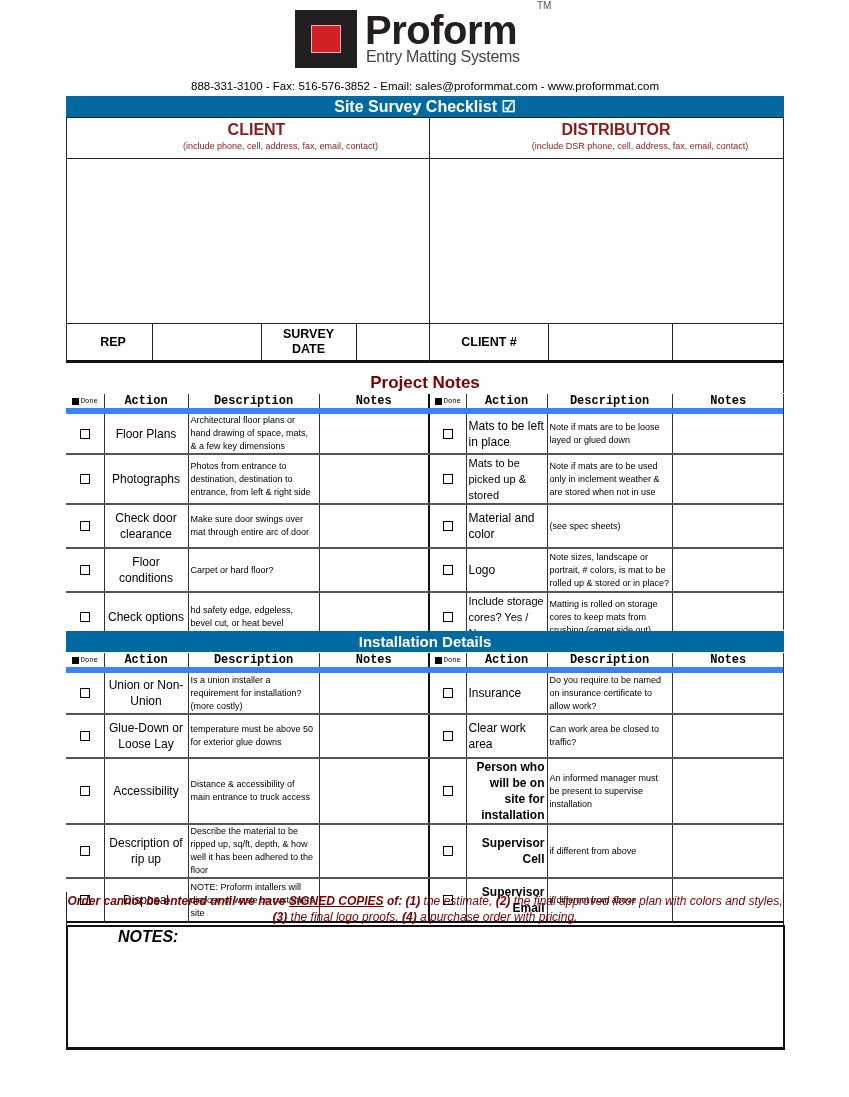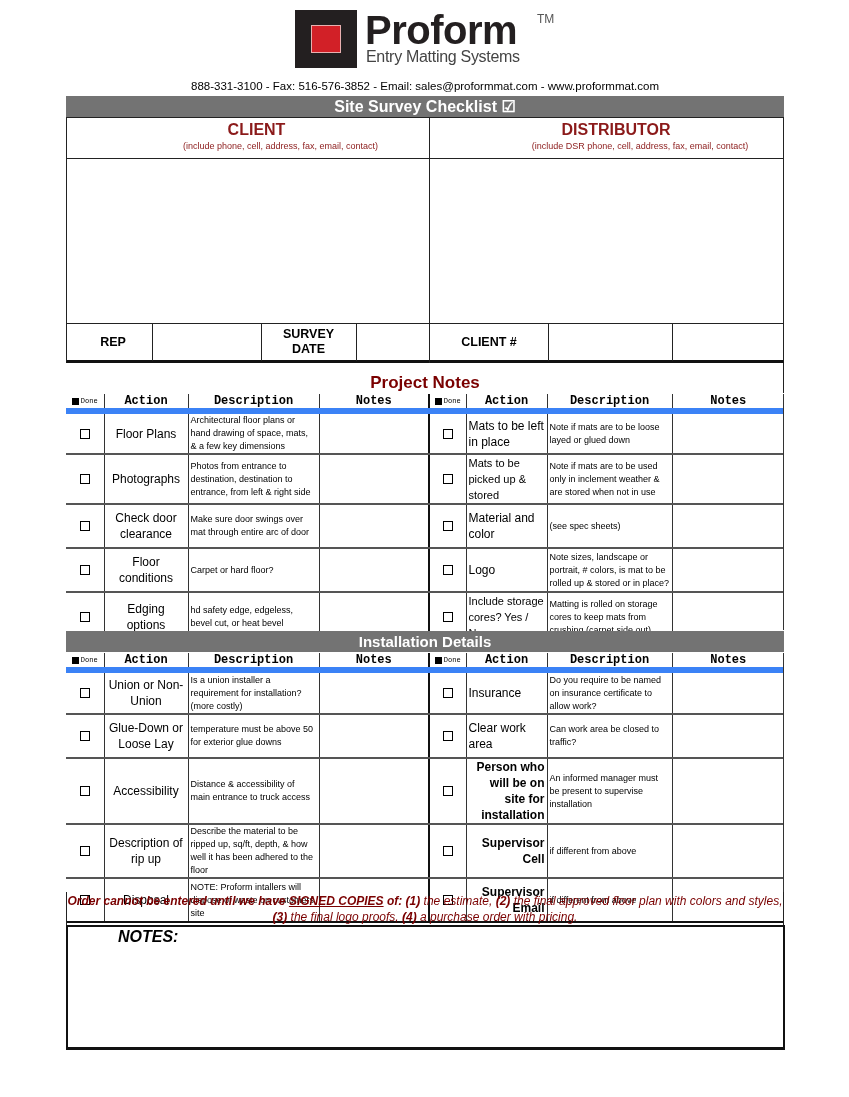--- a/index.html
+++ b/index.html
@@ -3,26 +3,26 @@
 <meta charset="utf-8">
 <style>
   html, body { margin:0; padding:0; background:#ffffff; }
   body { width:849px; height:1097px; position:relative; font-family:"Liberation Sans", sans-serif; color:#000; overflow:hidden; }
   .abs { position:absolute; box-sizing:border-box; }
 
   
   .logo-box { left:295px; top:10px; width:62px; height:58px; background:#231f20; }
   .logo-inner { left:311px; top:25px; width:30px; height:28px; background:#d22027; border:1px solid #e8b0b0; }
   .logo-word { left:365px; top:6px; font-size:40px; font-weight:bold; color:#231f20; letter-spacing:-0.5px; line-height:48px; }
-  .logo-tm { left:537px; top:12px; font-size:12px; color:#555; }
+  .logo-tm { left:537px; top:0; font-size:10px; color:#555; }
   .logo-sub { left:366px; top:48px; font-size:16px; color:#444; letter-spacing:-0.3px; }
 
   .contact { left:66px; width:718px; top:80px; text-align:center; font-size:11.5px; color:#000; }
 
-  .banner { left:66px; width:718px; background:#737373; color:#fff; font-weight:bold; text-align:center; }
+  .banner { left:66px; width:718px; background:#0369a1; color:#fff; font-weight:bold; text-align:center; }
   .banner-title { top:96px; height:21px; font-size:16px; line-height:21px; }
 
   
   .cd-box { left:66px; top:117px; width:718px; height:246px; border:1px solid #222; border-bottom:3px solid #111; }
   .cd-vline { left:429px; top:117px; width:1px; height:246px; background:#222; }
   .cd-hline1 { left:66px; top:158px; width:718px; height:1px; background:#222; }
   .cd-hline2 { left:66px; top:323px; width:718px; height:1px; background:#222; }
   .cd-head { text-align:center; color:#8b1a1a;padding-left:18px; }
   .cd-head .big { font-weight:bold; font-size:16px; line-height:20px; }
   .cd-head .small { font-size:9px; line-height:12px;margin-left:48px; }
@@ -162,21 +162,21 @@
       <td class="action">Floor conditions</td>
       <td class="desc">Carpet or hard floor?</td>
       <td class="notes"></td>
       <td class="done mid"><span class="cb"></span></td>
       <td class="action left">Logo</td>
       <td class="desc">Note sizes, landscape or portrait, # colors, is mat to be rolled up &amp; stored or in place?</td>
       <td class="notes"></td>
     </tr>
     <tr style="height:44px">
       <td class="done" style="border-bottom:none"><span class="cb"></span></td>
-      <td class="action" style="border-bottom:none">Edging options</td>
+      <td class="action" style="border-bottom:none">Check options</td>
       <td class="desc" style="border-bottom:none">hd safety edge, edgeless, bevel cut, or heat bevel</td>
       <td class="notes" style="border-bottom:none"></td>
       <td class="done mid" style="border-bottom:none"><span class="cb"></span></td>
       <td class="action left" style="font-size:11px;border-bottom:none">Include storage cores?  Yes / No</td>
       <td class="desc" style="border-bottom:none">Matting is rolled on storage cores to keep mats from crushing (carpet side out)</td>
       <td class="notes" style="border-bottom:none"></td>
     </tr>
   </tbody>
 </table>
 <div class="right-border" style="top:394px;height:236px;"></div>

